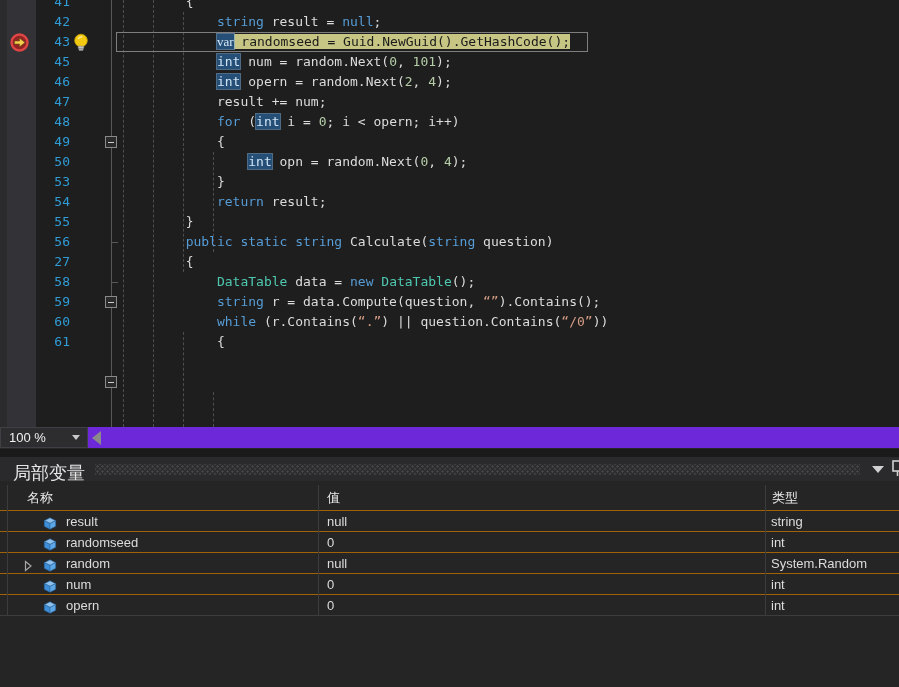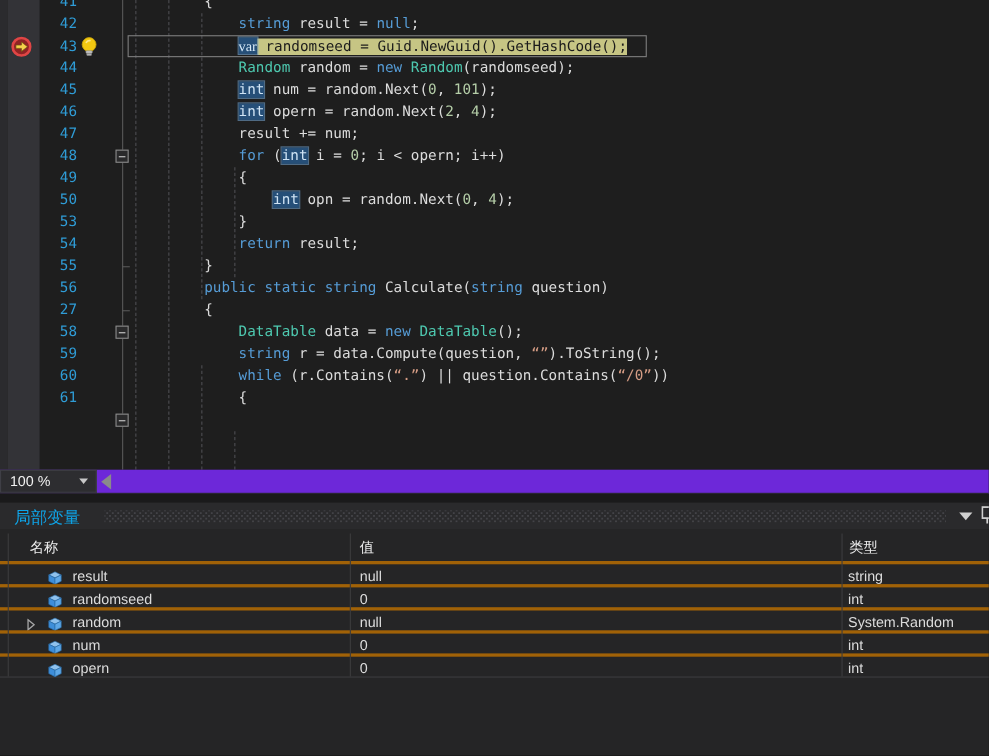--- a/index.html
+++ b/index.html
@@ -42,34 +42,34 @@
   .caret-down{width:0;height:0;border-left:4px solid transparent;border-right:4px solid transparent;
       border-top:5px solid #c8c8c8;margin-right:7px;}
   .hscroll-arrow{position:absolute;left:92px;top:4px;width:0;height:0;
       border-top:7px solid transparent;border-bottom:7px solid transparent;border-right:9px solid #8a8a8a;}
   .bb-edge{position:absolute;left:0;top:21px;width:899px;height:1px;background:#27272a;}
   
   .splitter{position:absolute;left:0;top:449px;width:899px;height:8px;background:#1a1a1b;}
   
   .locals{position:absolute;left:0;top:457px;width:899px;height:230px;background:#252526;color:#dcdcdc;}
   .ttl{position:absolute;left:0;top:0;width:899px;height:24px;background:#2a2a2c;}
-  .ttl .t{position:absolute;left:13px;top:4px;font-size:15px;color:#0ea5e9;}
+  .ttl .t{position:absolute;left:13px;top:4px;font-size:18px;color:#e5e5e5;}
   .dots{position:absolute;left:95px;top:7px;width:765px;height:11px;
       background-image:radial-gradient(#4a4a4f 1px,transparent 1.2px),radial-gradient(#4a4a4f 1px,transparent 1.2px);
       background-size:5px 5px;background-position:0 0,2.5px 2.5px;opacity:.8;}
   .ttl-caret{position:absolute;left:872px;top:9px;width:0;height:0;border-left:6px solid transparent;
       border-right:6px solid transparent;border-top:7px solid #d0d0d0;}
   .pin{position:absolute;left:892px;top:3px;width:14px;height:17px;overflow:hidden;}
   .grid{position:absolute;left:0;top:28px;width:899px;font-size:13px;}
   .ghead{position:relative;height:25px;line-height:25px;color:#ececec;}
   .ghead .c1{position:absolute;left:27px;}
   .ghead .c2{position:absolute;left:327px;}
   .ghead .c3{position:absolute;left:772px;}
   .vline{position:absolute;top:0;width:1px;background:#3c3c3e;}
-  .grow{position:relative;height:21px;line-height:21px;border-top:3px solid #a16207;box-sizing:border-box;}
+  .grow{position:relative;height:21px;line-height:21px;border-top:1px solid #a16207;box-sizing:border-box;}
   .grow .name{position:absolute;left:66px;}
   .grow .val{position:absolute;left:327px;}
   .grow .typ{position:absolute;left:771px;}
   .grow .exp{position:absolute;left:24px;top:4px;}
   .grow .vicon{position:absolute;left:43px;top:4px;}
   .grid-bottom{border-top:1px solid #3c3c3e;height:0;}
 </style>
 </head>
 <body>
 
@@ -98,34 +98,33 @@
           <i></i>
         </div>
         <div class="fold-tick" style="top: 242px;"></div>
         <div class="fold-tick" style="top: 282px;"></div>
       </div>
 
     <div id="lines">
         <div class="cl"><span class="ln">41</span><span class="code"><span class="tk-pl">        </span><span class="tk-pl">{</span></span></div>
         <div class="cl"><span class="ln">42</span><span class="code"><span class="tk-pl">            </span><span class="tk-kw">string</span><span class="tk-pl"> result = </span><span class="tk-kw">null</span><span class="tk-pl">;</span></span></div>
         <div class="cl"><span class="ln">43</span><span class="code"><span class="tk-pl">            </span><span class="tk-sel">var</span><span class="tk-cur"> randomseed = Guid.NewGuid().GetHashCode();</span></span></div>
-        <div class="cl"><span class="ln">44</span><span class="code"><span class="tk-pl">            </span><span class="tk-ty">Random</span><span class="tk-pl"> random = </span><span class="tk-kw">new</span><span class="tk-pl"> </span><span class="tk-ty">Random</span><span class="tk-pl">(randomseed);</span></span></div>
         <div class="cl"><span class="ln">45</span><span class="code"><span class="tk-pl">            </span><span class="tk-hi">int</span><span class="tk-pl"> num = random.Next(</span><span class="tk-num">0</span><span class="tk-pl">, </span><span class="tk-num">101</span><span class="tk-pl">);</span></span></div>
         <div class="cl"><span class="ln">46</span><span class="code"><span class="tk-pl">            </span><span class="tk-hi">int</span><span class="tk-pl"> opern = random.Next(</span><span class="tk-num">2</span><span class="tk-pl">, </span><span class="tk-num">4</span><span class="tk-pl">);</span></span></div>
         <div class="cl"><span class="ln">47</span><span class="code"><span class="tk-pl">            </span><span class="tk-pl">result += num;</span></span></div>
         <div class="cl"><span class="ln">48</span><span class="code"><span class="tk-pl">            </span><span class="tk-kw">for</span><span class="tk-pl"> (</span><span class="tk-hi">int</span><span class="tk-pl"> i = </span><span class="tk-num">0</span><span class="tk-pl">; i &lt; opern; i++)</span></span></div>
         <div class="cl"><span class="ln">49</span><span class="code"><span class="tk-pl">            </span><span class="tk-pl">{</span></span></div>
         <div class="cl"><span class="ln">50</span><span class="code"><span class="tk-pl">                </span><span class="tk-hi">int</span><span class="tk-pl"> opn = random.Next(</span><span class="tk-num">0</span><span class="tk-pl">, </span><span class="tk-num">4</span><span class="tk-pl">);</span></span></div>
         <div class="cl"><span class="ln">53</span><span class="code"><span class="tk-pl">            </span><span class="tk-pl">}</span></span></div>
         <div class="cl"><span class="ln">54</span><span class="code"><span class="tk-pl">            </span><span class="tk-kw">return</span><span class="tk-pl"> result;</span></span></div>
         <div class="cl"><span class="ln">55</span><span class="code"><span class="tk-pl">        </span><span class="tk-pl">}</span></span></div>
         <div class="cl"><span class="ln">56</span><span class="code"><span class="tk-pl">        </span><span class="tk-kw">public</span><span class="tk-pl"> </span><span class="tk-kw">static</span><span class="tk-pl"> </span><span class="tk-kw">string</span><span class="tk-pl"> Calculate(</span><span class="tk-kw">string</span><span class="tk-pl"> question)</span></span></div>
         <div class="cl"><span class="ln">27</span><span class="code"><span class="tk-pl">        </span><span class="tk-pl">{</span></span></div>
         <div class="cl"><span class="ln">58</span><span class="code"><span class="tk-pl">            </span><span class="tk-ty">DataTable</span><span class="tk-pl"> data = </span><span class="tk-kw">new</span><span class="tk-pl"> </span><span class="tk-ty">DataTable</span><span class="tk-pl">();</span></span></div>
-        <div class="cl"><span class="ln">59</span><span class="code"><span class="tk-pl">            </span><span class="tk-kw">string</span><span class="tk-pl"> r = data.Compute(question, </span><span class="tk-str">“”</span><span class="tk-pl">).ToString();</span></span></div>
+        <div class="cl"><span class="ln">59</span><span class="code"><span class="tk-pl">            </span><span class="tk-kw">string</span><span class="tk-pl"> r = data.Compute(question, </span><span class="tk-str">“”</span><span class="tk-pl">).Contains();</span></span></div>
         <div class="cl"><span class="ln">60</span><span class="code"><span class="tk-pl">            </span><span class="tk-kw">while</span><span class="tk-pl"> (r.Contains(</span><span class="tk-str">“.”</span><span class="tk-pl">) || question.Contains(</span><span class="tk-str">“/0”</span><span class="tk-pl">))</span></span></div>
         <div class="cl"><span class="ln">61</span><span class="code"><span class="tk-pl">            </span><span class="tk-pl">{</span></span></div>
       </div>
 
     <div id="cur-border" class="curline-border" style="top: 32px;"></div>
 
     <div class="bp" id="bp-glyph" style="top: 33px;">
       <svg width="19" height="19" viewBox="0 0 19 19">
         <circle cx="9.5" cy="9.5" r="8" fill="#8f2424" stroke="#e04545" stroke-width="2.4"></circle>
         <path d="M4.5 8 L9.5 8 L9.5 5.2 L15 9.5 L9.5 13.8 L9.5 11 L4.5 11 Z" fill="#f5d04c" stroke="#6b5510" stroke-width="0.6"></path>

